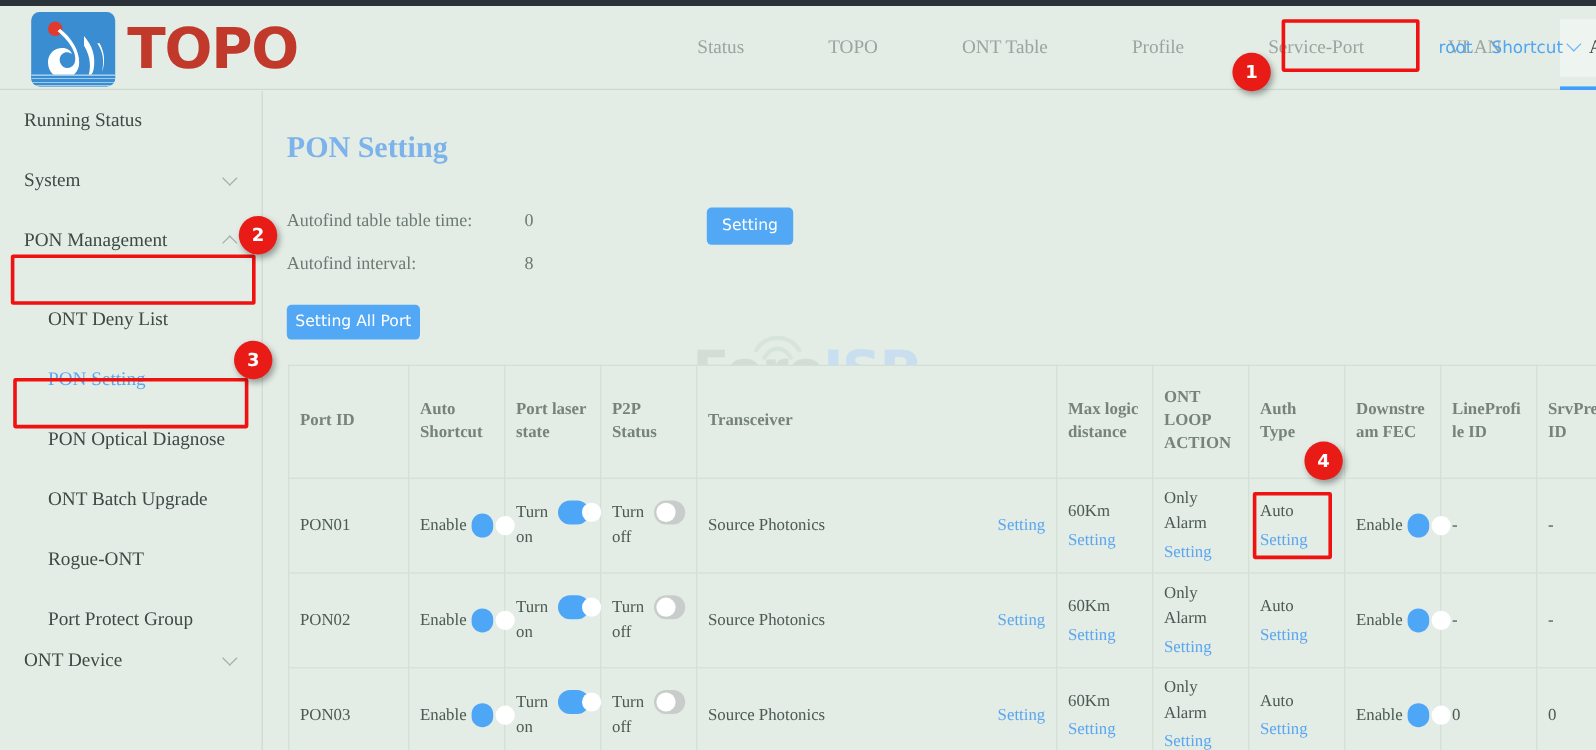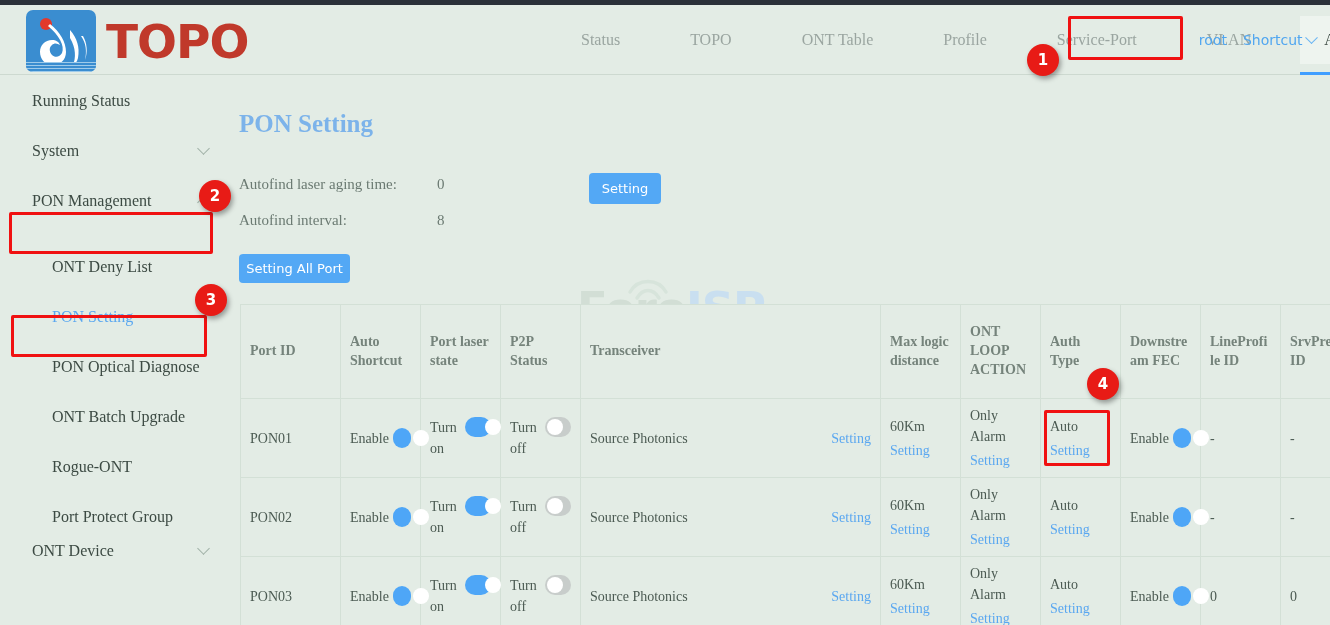--- a/index.html
+++ b/index.html
@@ -112,21 +112,20 @@
     border-bottom: 1.6px solid #6bb5f3;
     transform: rotate(45deg) translate(-2px,-2px);
   }
 
   
   .sidebar {
     position: absolute; left: 0; top: 76px;
     width: 219px; height: 549px;
     background: #e3ece5;
     border-right: 1px solid #cdd9d0;
-    margin-left: 12px;
   }
   .side-item {
     position: relative;
     height: 50px;
     display: flex; align-items: center;
     padding-left: 20px;
     font-size: 16px;
     color: #3c4a43;
     cursor: pointer;
   }
@@ -340,21 +339,21 @@
     <div class="side-item">
       <span>ONT Device</span>
       <span class="side-caret down"></span>
     </div>
   </div>
 
   <div class="main">
 
     <div class="page-title">PON Setting</div>
 
-    <div class="form-label" style="left:19px; top:100px; font-size:15px; color:#6b7a72;">Autofind laser aging time:</div>
+    <div class="form-label" style="left:19px; top:100px; font-size:15px; color:#6b7a72;">Autofind table table time:</div>
     <div class="form-value" style="left:217px; top:100px; font-size:15px; color:#6b7a72;">0</div>
 
     <div class="form-label" style="left:19px; top:136px; font-size:15px; color:#6b7a72;">Autofind interval:</div>
     <div class="form-value" style="left:217px; top:136px; font-size:15px; color:#6b7a72;">8</div>
 
     <button class="btn" id="btn-setting">Setting</button>
     <button class="btn" id="btn-setting-all">Setting All Port</button>
 
     <svg class="wm-arc" width="56" height="30" viewBox="0 0 56 30">
       <path d="M6 20 C14 6 34 6 42 20" stroke="#d7e4db" stroke-width="3.5" fill="none" stroke-linecap="round"></path>

